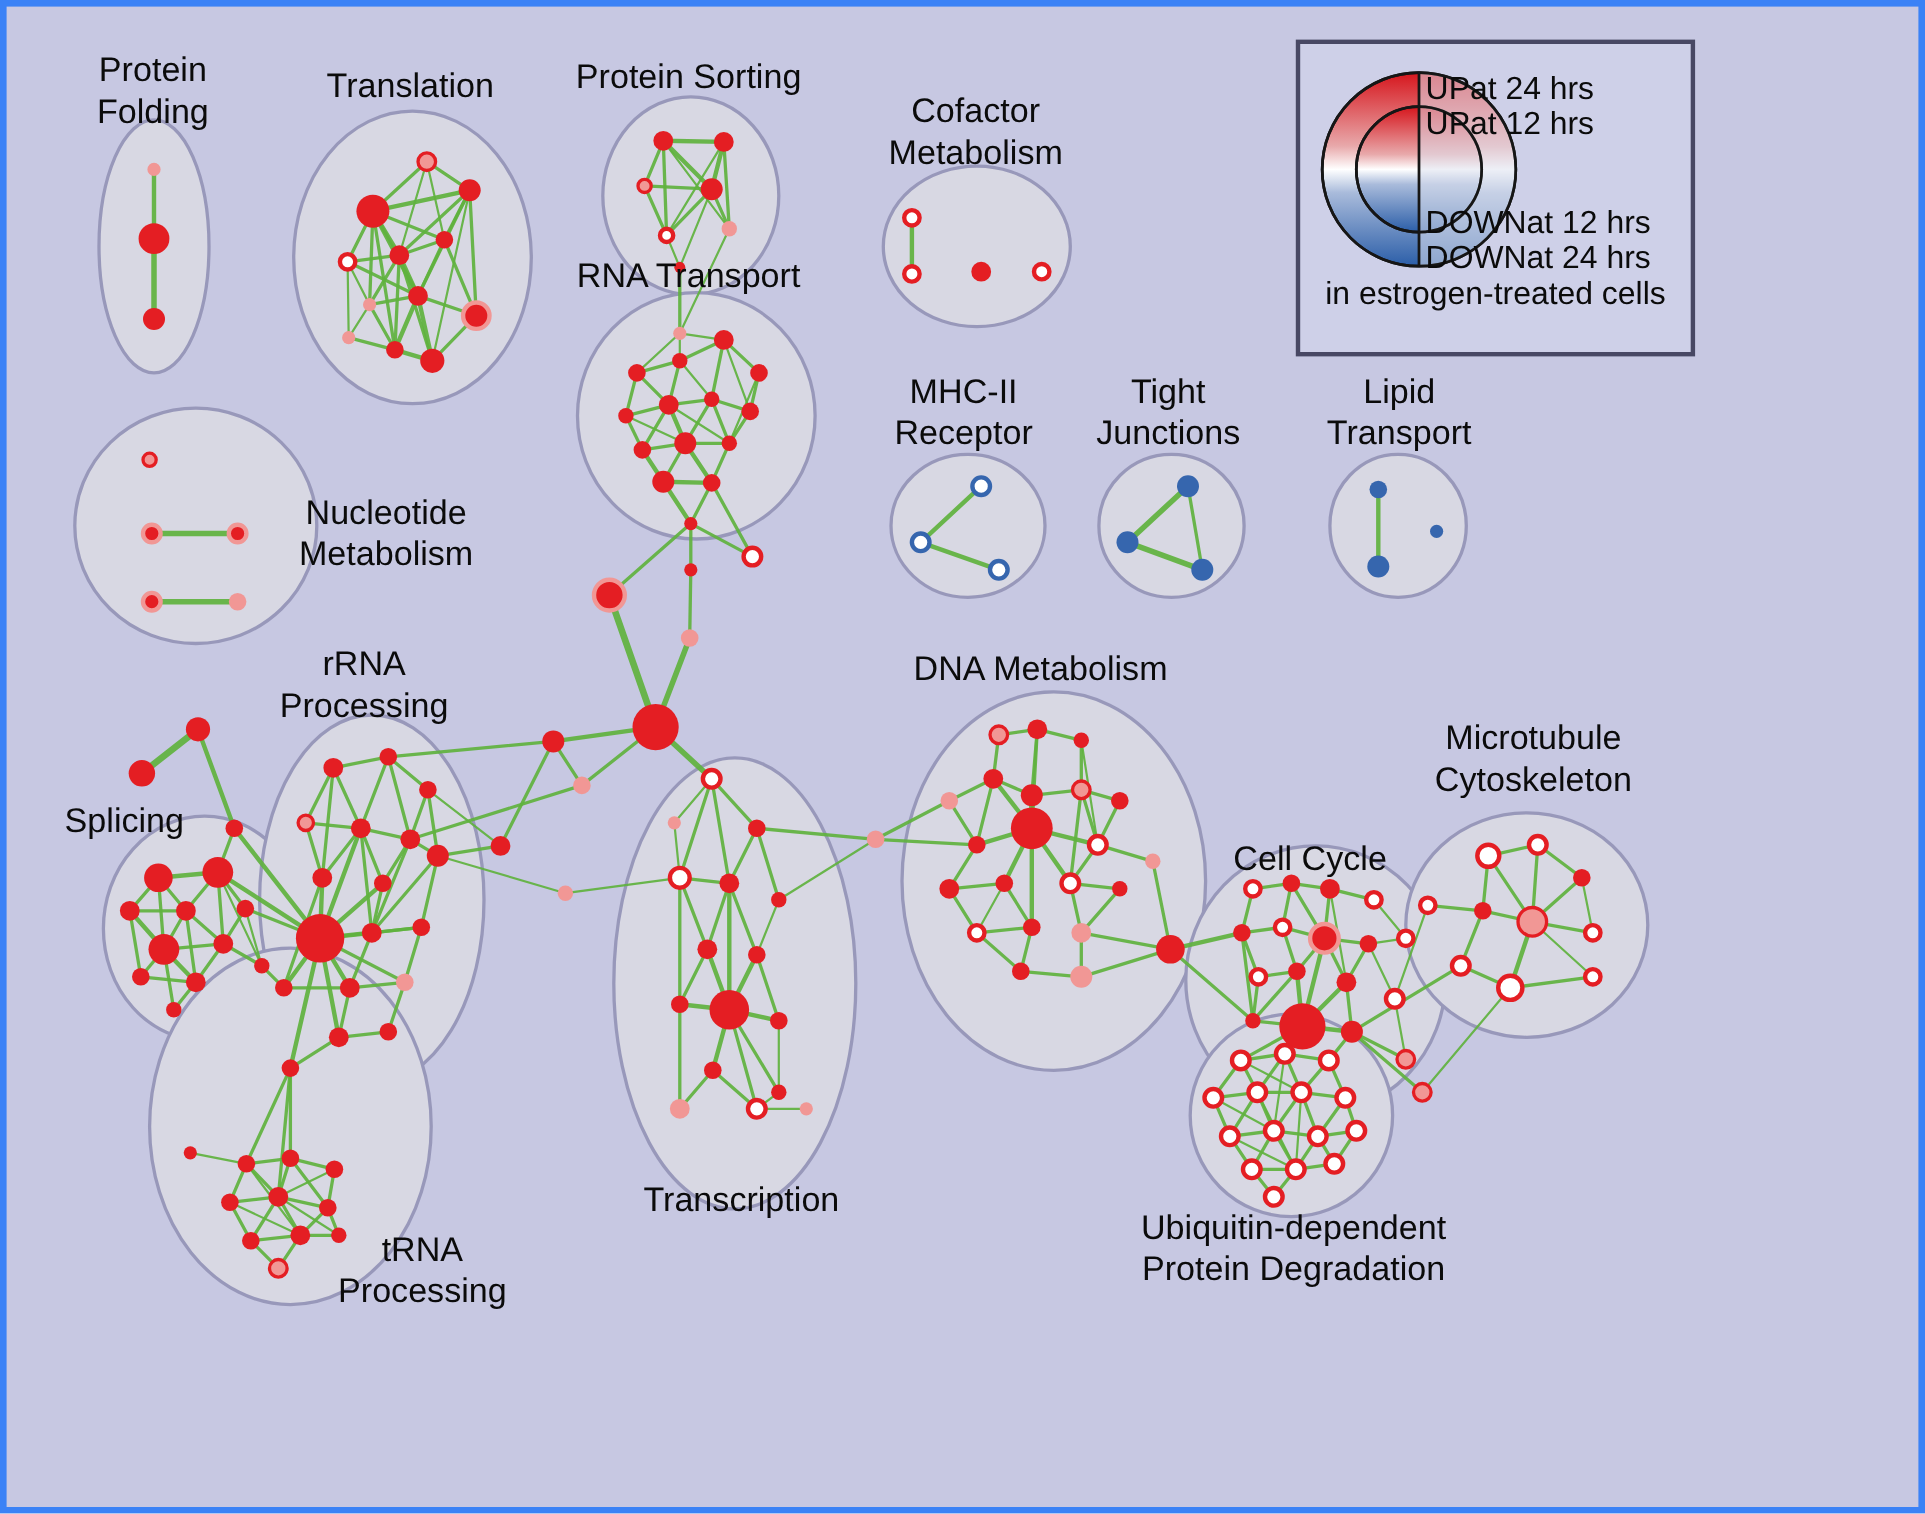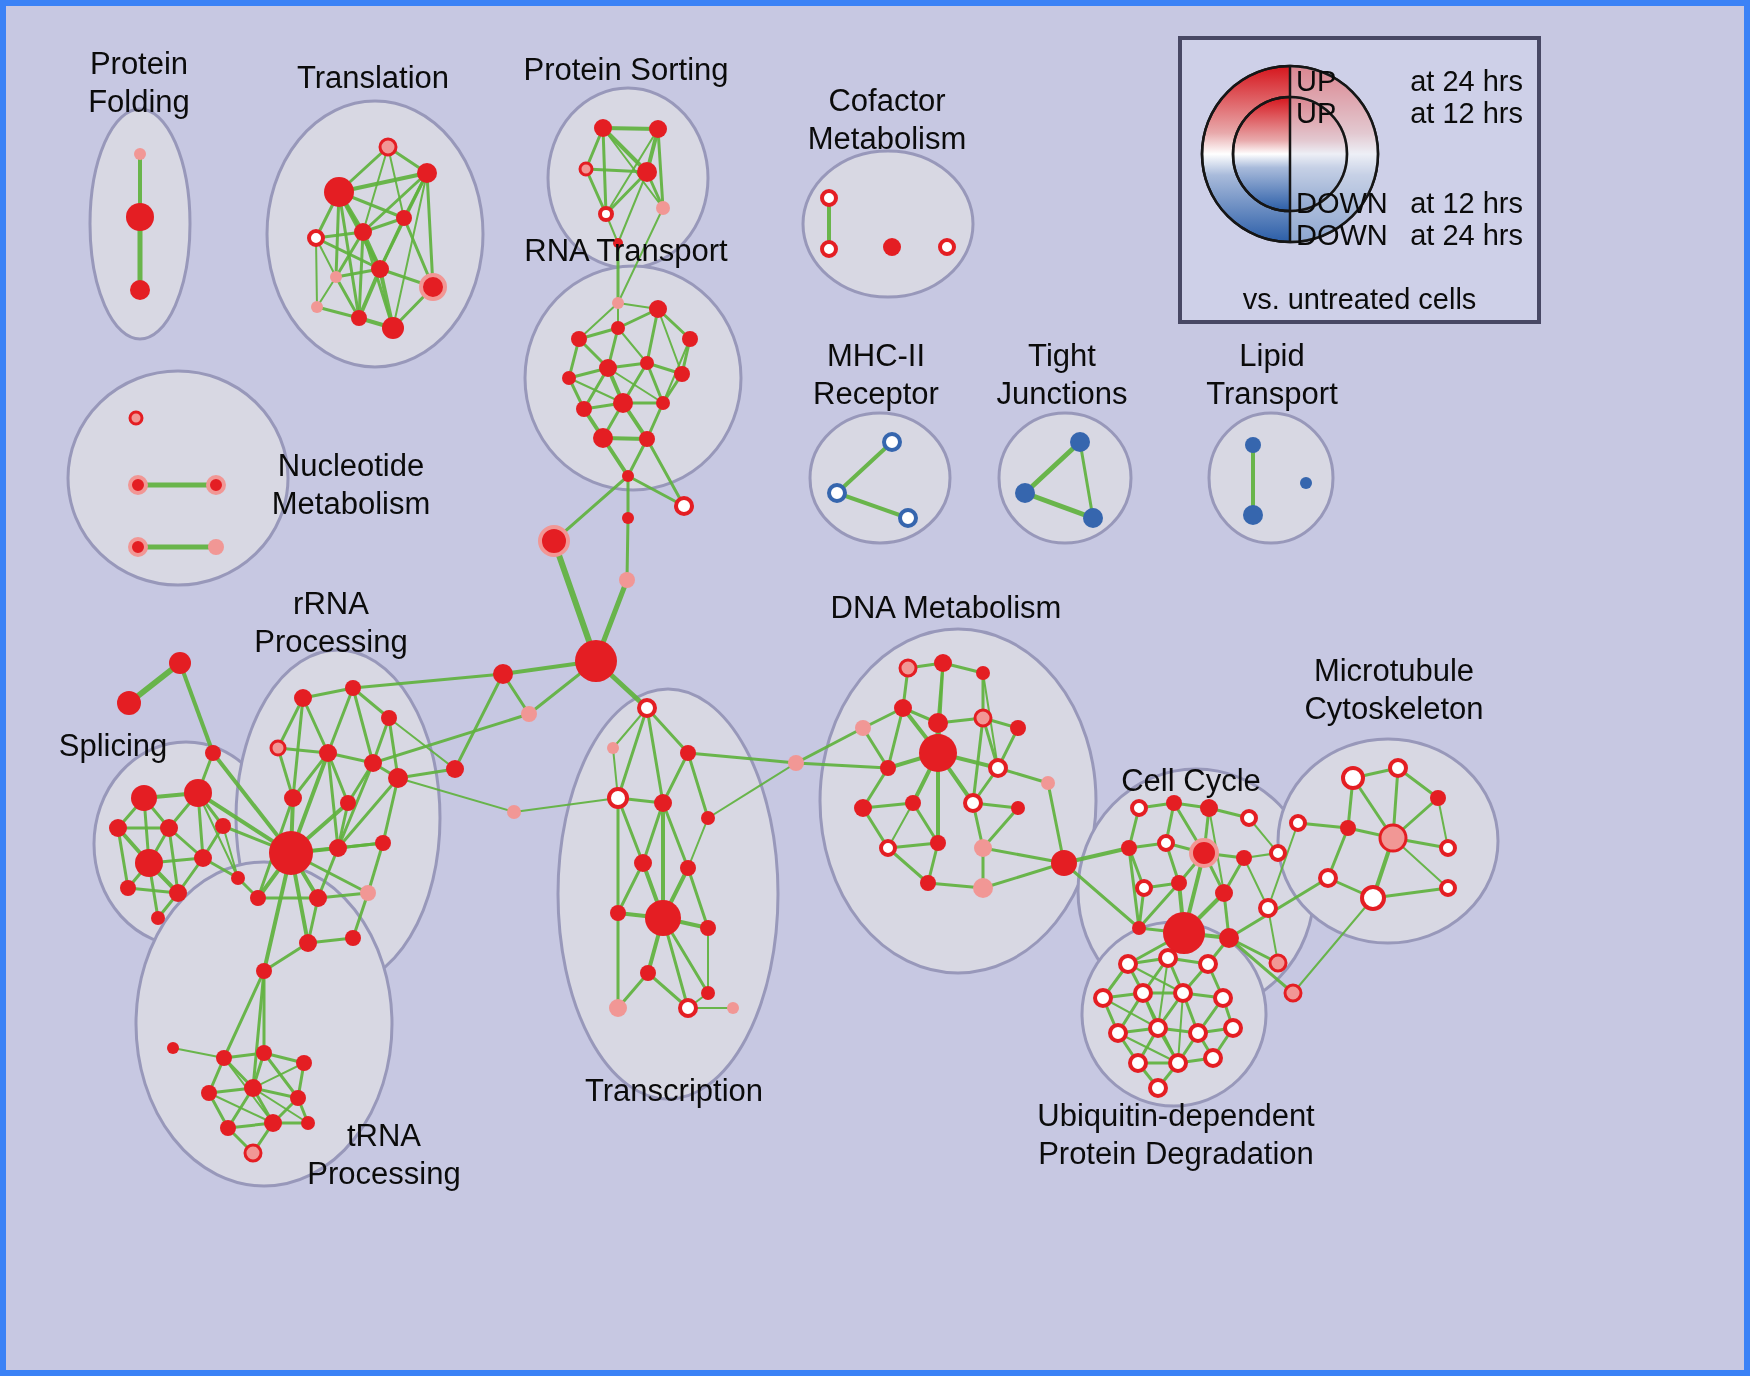--- a/index.html
+++ b/index.html
@@ -4,21 +4,21 @@
 <style>
   html,body{margin:0;padding:0;background:#ffffff;}
   .figure{position:relative;width:1750px;height:1376px;background:#c7c8e2;
           border:6px solid #3b82f6;box-sizing:border-box;overflow:hidden;
           font-family:"Liberation Sans",sans-serif;}
   .net{position:absolute;left:0;top:0;}
   .clabel{font-family:"Liberation Sans",sans-serif;font-size:31px;fill:#0b0b0b;}
   .legend{position:absolute;left:1172px;top:30px;width:363px;height:288px;
           background:#ced0e8;border:4px solid #484864;box-sizing:border-box;}
   .legend .glyph{position:absolute;left:8px;top:14px;}
-  .lrow{position:absolute;left:114px;right:14px;display:flex;justify-content:space-between;
+  .lrow{position:absolute;left:114px;right:14px;display:flex;justify-content:flex-start;
         font-size:29px;color:#0b0b0b;}
   .lcap{position:absolute;left:0;right:0;text-align:center;font-size:29px;color:#0b0b0b;}
 </style>
 </head>
 <body>
 
 <div class="figure">
 
   <svg class="net" width="1750" height="1376" viewBox="0 0 1750 1376">
       <g>
@@ -666,16 +666,16 @@
       <span>at 12 hrs</span>
     </div>
     <div class="lrow" style="top:147px">
       <span>DOWN</span>
       <span>at 12 hrs</span>
     </div>
     <div class="lrow" style="top:179px">
       <span>DOWN</span>
       <span>at 24 hrs</span>
     </div>
-    <div class="lcap" style="top:243px">vs. untreated cells</div>
+    <div class="lcap" style="top:211px">in estrogen-treated cells</div>
   </div>
 
 </div>
 
 </body></html>

